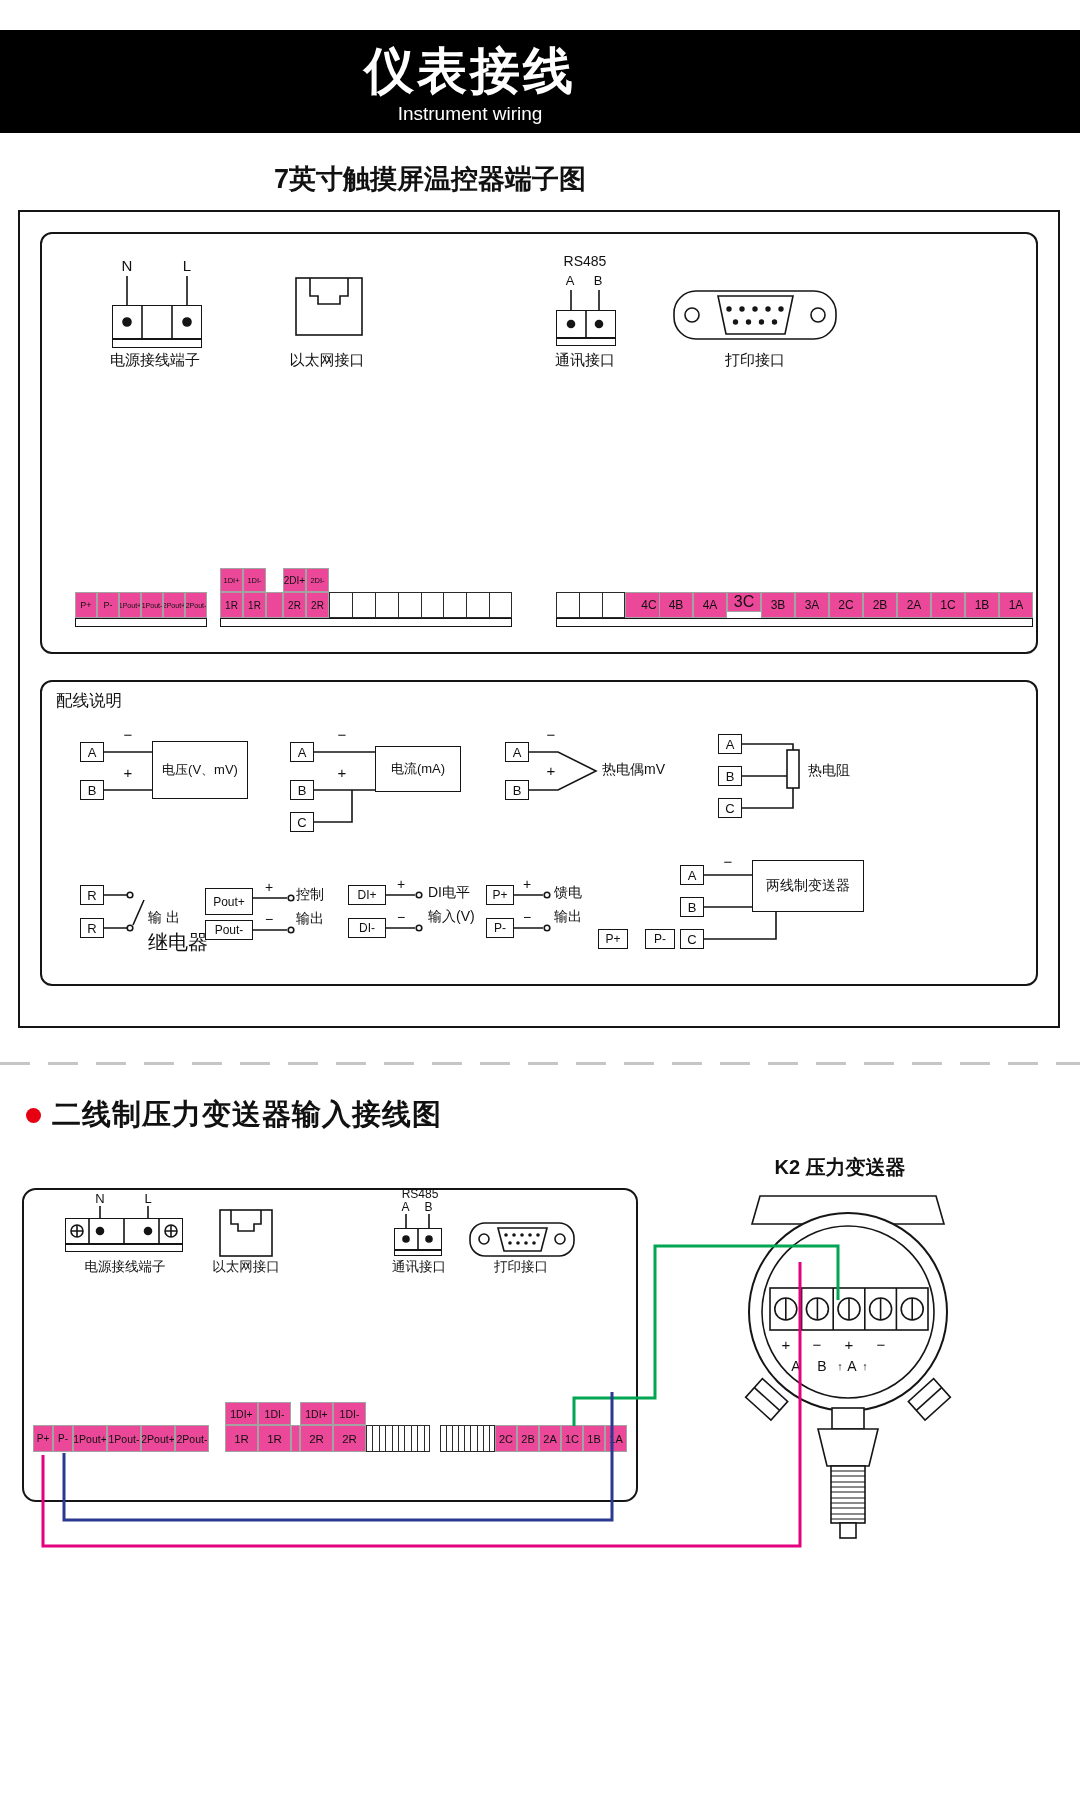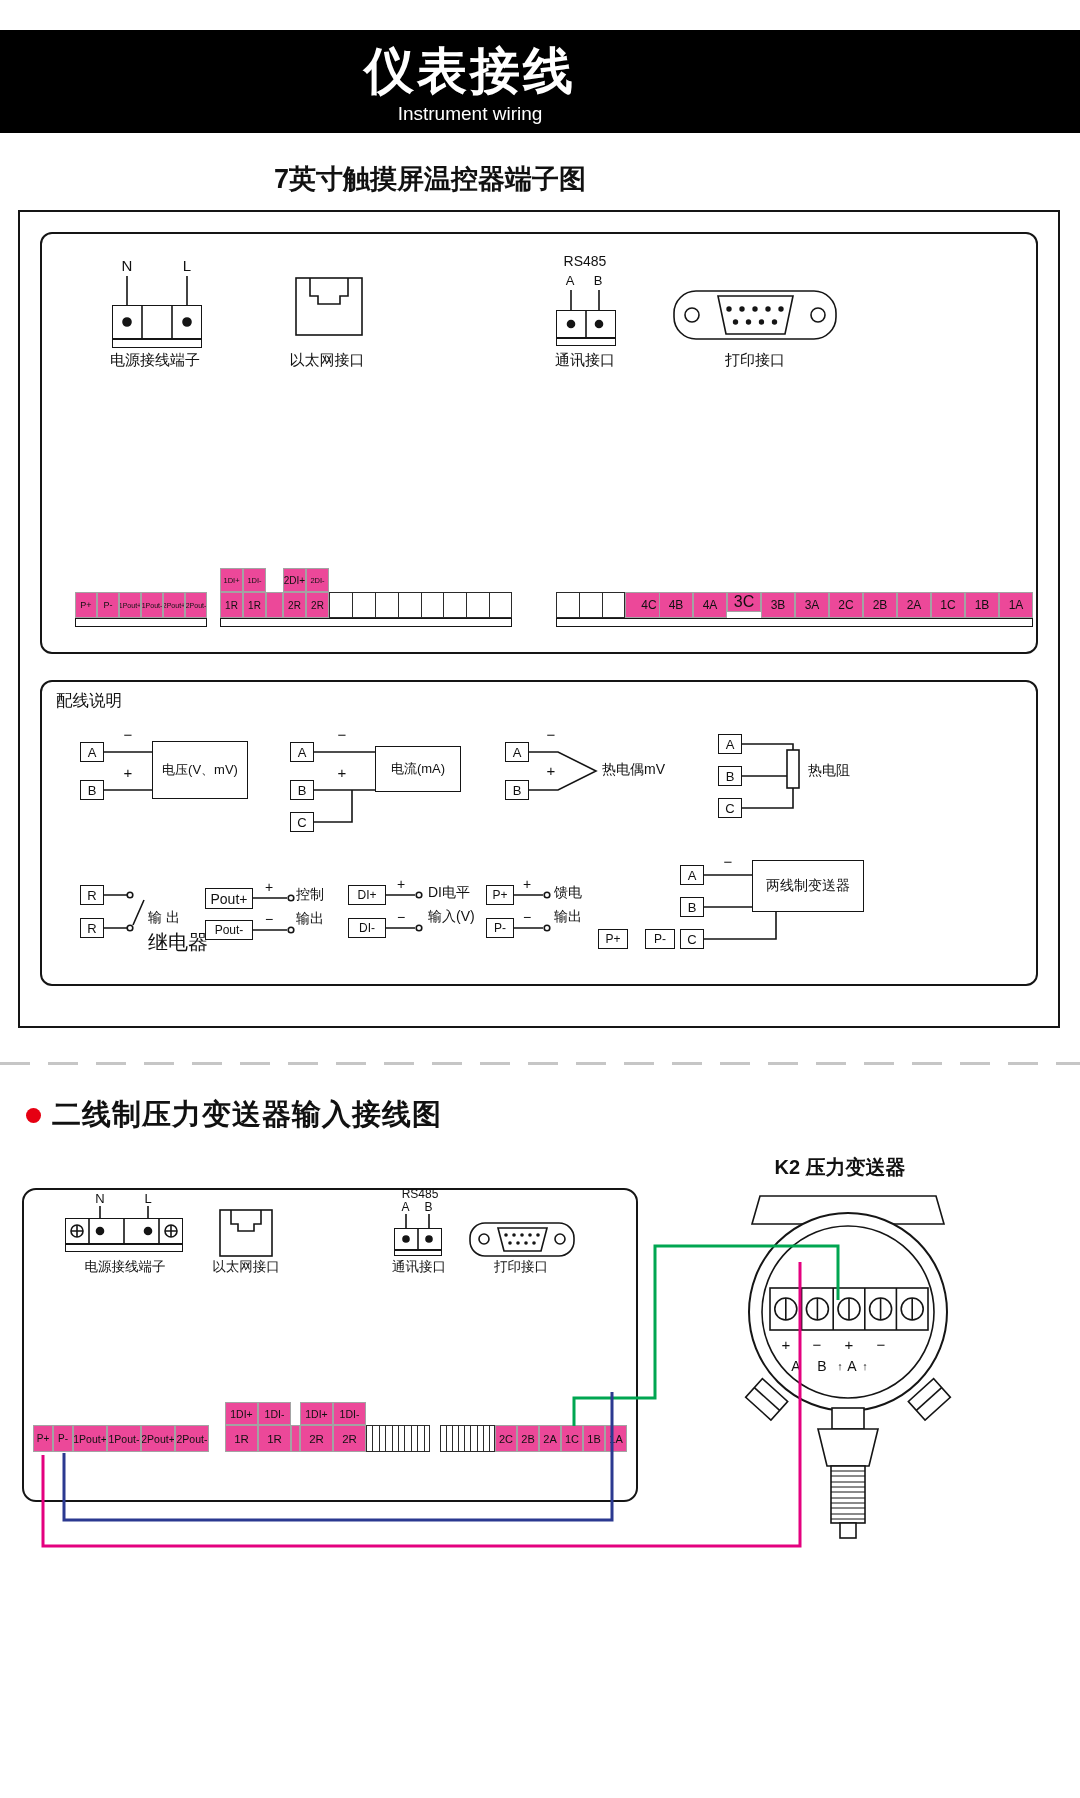--- a/index.html
+++ b/index.html
@@ -109,21 +109,21 @@
 <div class="cc" style="left:718px;top:734px;width:24px;height:20px;font-size:13px">A</div>
 <div class="cc" style="left:718px;top:766px;width:24px;height:20px;font-size:13px">B</div>
 <div class="cc" style="left:718px;top:798px;width:24px;height:20px;font-size:13px">C</div>
 <div class="t tl" style="left:808px;top:761px;width:64px;height:20px;font-size:14px">热电阻</div>
 
 <div class="cc" style="left:80px;top:885px;width:24px;height:20px;font-size:13px">R</div>
 <div class="cc" style="left:80px;top:918px;width:24px;height:20px;font-size:13px">R</div>
 <div class="t tl" style="left:148px;top:932px;width:62px;height:20px;font-size:20px">继电器</div>
 <div class="t tl" style="left:148px;top:908px;width:62px;height:20px;font-size:14px">输  出</div>
 
-<div class="cc" style="left:205px;top:888px;width:48px;height:21px;font-size:14px">Pout+</div>
+<div class="cc" style="left:205px;top:888px;width:48px;height:27px;font-size:12px">Pout+</div>
 <div class="cc" style="left:205px;top:920px;width:48px;height:20px;font-size:12px">Pout-</div>
 <div class="t" style="left:262px;top:880px;width:14px;height:14px;font-size:14px">+</div>
 <div class="t" style="left:262px;top:912px;width:14px;height:14px;font-size:14px">−</div>
 <div class="t tl" style="left:296px;top:886px;width:42px;height:18px;font-size:14px">控制</div>
 <div class="t tl" style="left:296px;top:910px;width:42px;height:18px;font-size:14px">输出</div>
 
 <div class="cc" style="left:348px;top:885px;width:38px;height:20px;font-size:12px">DI+</div>
 <div class="cc" style="left:348px;top:918px;width:38px;height:20px;font-size:12px">DI-</div>
 <div class="t" style="left:394px;top:877px;width:14px;height:14px;font-size:14px">+</div>
 <div class="t" style="left:394px;top:910px;width:14px;height:14px;font-size:14px">−</div>

